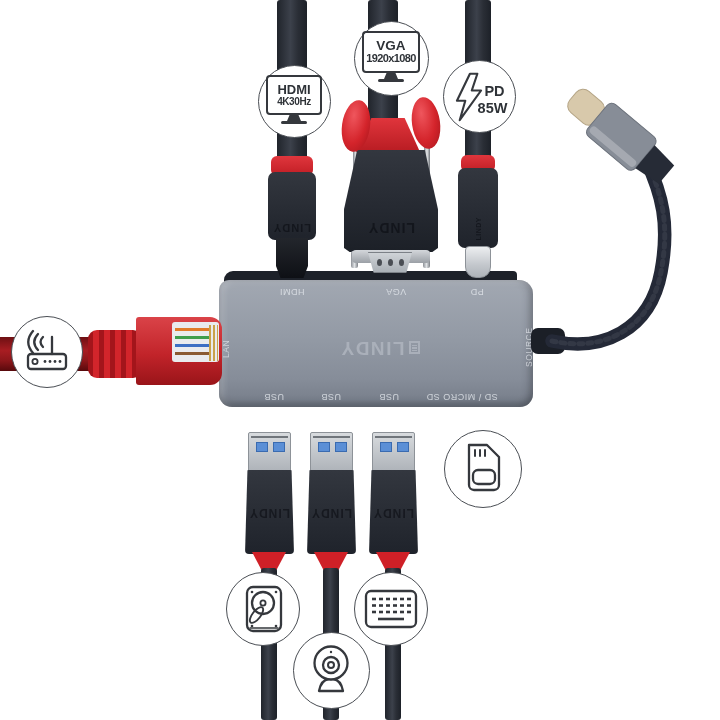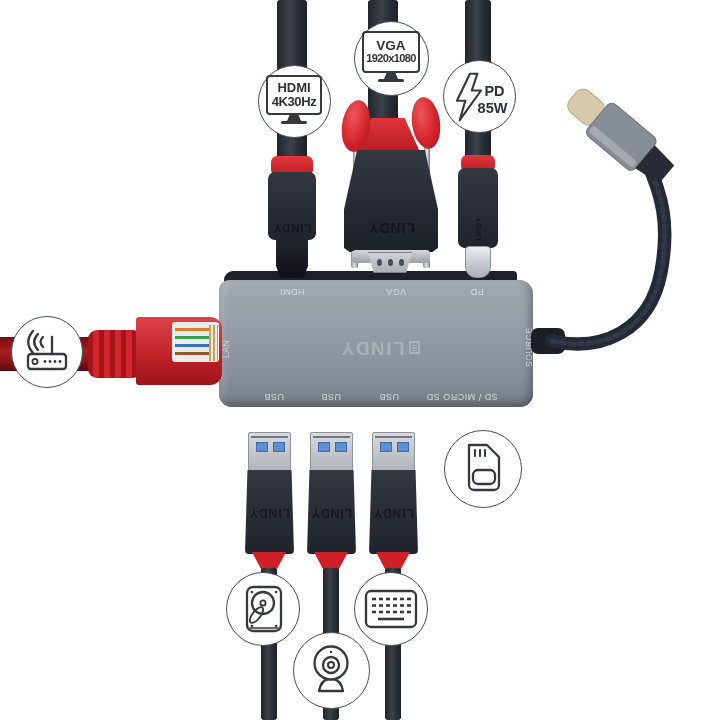--- a/index.html
+++ b/index.html
@@ -173,21 +173,21 @@
   </div>
   <div class="abs plug-body" style="left:369px;top:470px;width:49px;height:84px;border-radius:4px;clip-path:polygon(5% 0,95% 0,100% 100%,0 100%);">
     <span class="emboss" style="font-size:12px;margin-bottom:34px;">LINDY</span>
   </div>
   <div class="abs" style="left:376px;top:552px;width:34px;height:18px;background:#cf2027;clip-path:polygon(0 0,100% 0,72% 100%,28% 100%);"></div>
   <div class="cable-v" style="left:385px;top:568px;width:16px;height:152px;"></div>
 
   <div class="badge" style="left:258px;top:65px;width:73px;height:73px;">
     <div class="monitor" style="left:7px;top:9px;width:56px;height:40px;">
       <span class="l1" style="font-size:13px;">HDMI</span>
-      <span class="l2" style="font-size:13px;letter-spacing:-.4px;">4K30Hz</span>
+      <span class="l2" style="font-size:10px;letter-spacing:-.4px;">4K30Hz</span>
     </div>
     <div class="stand-neck" style="left:28px;top:49px;width:14px;height:6px;"></div>
     <div class="stand-base" style="left:22px;top:55px;width:26px;height:3px;"></div>
   </div>
 
   <div class="badge" style="left:354px;top:21px;width:75px;height:75px;">
     <div class="monitor" style="left:7px;top:9px;width:58px;height:42px;">
       <span class="l1" style="font-size:13.5px;">VGA</span>
       <span class="l2" style="font-size:11px;letter-spacing:-.6px;">1920x1080</span>
     </div>

